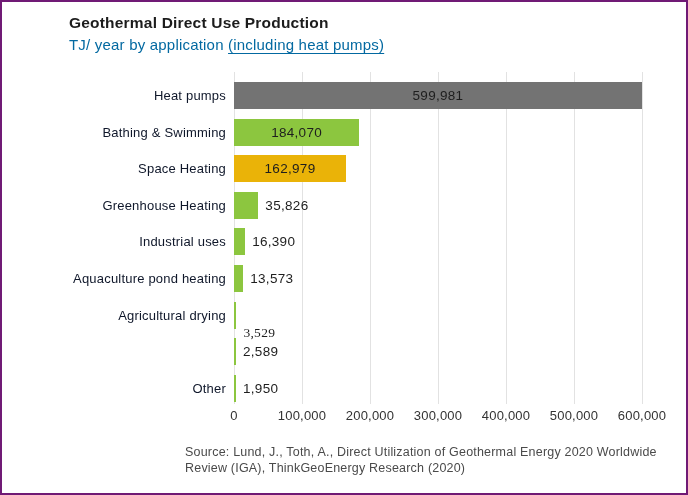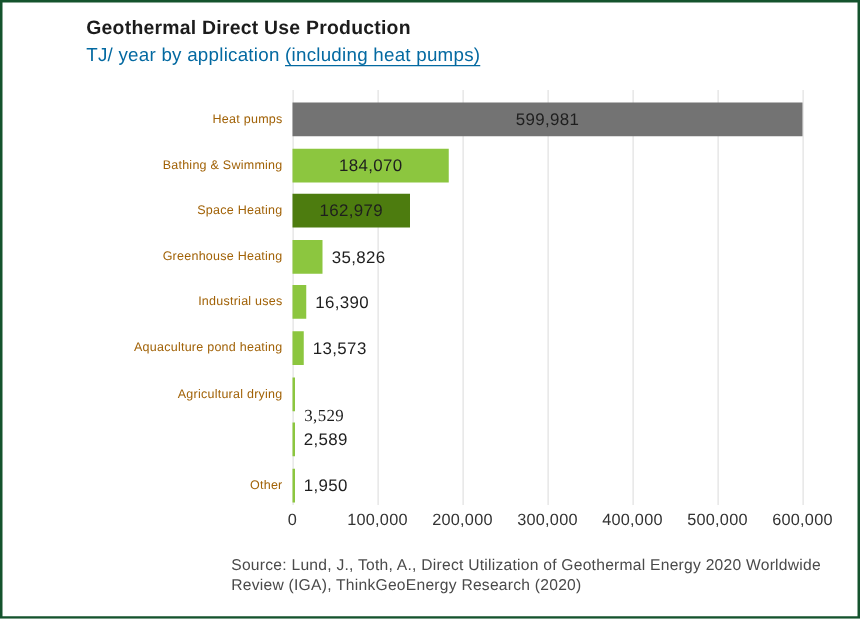--- a/index.html
+++ b/index.html
@@ -1,29 +1,29 @@
 <!DOCTYPE html>
 <html><head>
 <meta charset="utf-8">
 <style>
   html, body { margin: 0; padding: 0; background: #fff; }
   body { width: 688px; height: 495px; font-family: "Liberation Sans", sans-serif; }
   .frame {
     position: relative; width: 688px; height: 495px; background: #ffffff;
-    box-sizing: border-box; border: 2px solid #14532d; overflow: hidden; padding-left: 24px;
+    box-sizing: border-box; border: 2px solid #701a75; overflow: hidden; padding-left: 24px;
   }
   .hdr { position: absolute; left: 67px; top: 12px; }
   .title { font-size: 15.5px; font-weight: bold; color: #1c1c1c; letter-spacing: 0.2px; margin: 0; }
   .subtitle { font-size: 15px; color: #0369a1; margin-top: 4px; letter-spacing: 0.2px; }
   .subtitle .ul { text-decoration: underline; text-underline-offset: 3px; }
   .plot { position: absolute; left: 0; top: 0; width: 688px; height: 495px; }
   .gridline { position: absolute; width: 1px; background: #e2e2e2; top: 70px; height: 332px; }
   .cat-label {
     position: absolute; left: 0; width: 224px; text-align: right;
-    font-size: 10px; color: #a16207; letter-spacing: 0.2px; line-height: 27px;
+    font-size: 13px; color: #0f172a; letter-spacing: 0.2px; line-height: 27px;
   }
   .bar { position: absolute; height: 27px; display: flex; align-items: center; justify-content: center; }
   .value-label { font-size: 13.5px; color: #1e1e1e; letter-spacing: 0.3px; white-space: nowrap; }
   .value-label.outside { position: absolute; line-height: 27px; }
   .x-tick {
     position: absolute; top: 406px; width: 80px; text-align: center;
     font-size: 13px; color: #333333; letter-spacing: 0.2px;
   }
   .source {
     position: absolute; left: 183px; top: 442px; width: 480px;
@@ -56,21 +56,21 @@
       <div class="x-tick" style="left: 600px;">600,000</div>
       <div class="cat-label" style="top: 80px;">Heat pumps</div>
       <div class="bar" style="left: 232px; top: 80px; width: 407.987px; background: #737373;">
         <span class="value-label">599,981</span>
       </div>
       <div class="cat-label" style="top: 116.6px;">Bathing &amp; Swimming</div>
       <div class="bar" style="left: 232px; top: 116.6px; width: 125.168px; background: rgb(140, 198, 63);">
         <span class="value-label">184,070</span>
       </div>
       <div class="cat-label" style="top: 153.2px;">Space Heating</div>
-      <div class="bar" style="left: 232px; top: 153.2px; width: 94px; background: #4d7c0f;">
+      <div class="bar" style="left: 232px; top: 153.2px; width: 112px; background: #eab308;">
         <span class="value-label">162,979</span>
       </div>
       <div class="cat-label" style="top: 189.8px;">Greenhouse Heating</div>
       <div class="bar" style="left: 232px; top: 189.8px; width: 24.3617px; background: rgb(140, 198, 63);"></div>
       <span class="value-label outside" style="left: 263.362px; top: 189.8px;">35,826</span>
       <div class="cat-label" style="top: 226.4px;">Industrial uses</div>
       <div class="bar" style="left: 232px; top: 226.4px; width: 11.1452px; background: rgb(140, 198, 63);"></div>
       <span class="value-label outside" style="left: 250.145px; top: 226.4px;">16,390</span>
       <div class="cat-label" style="top: 263px;">Aquaculture pond heating</div>
       <div class="bar" style="left: 232px; top: 263px; width: 9.22964px; background: rgb(140, 198, 63);"></div>

